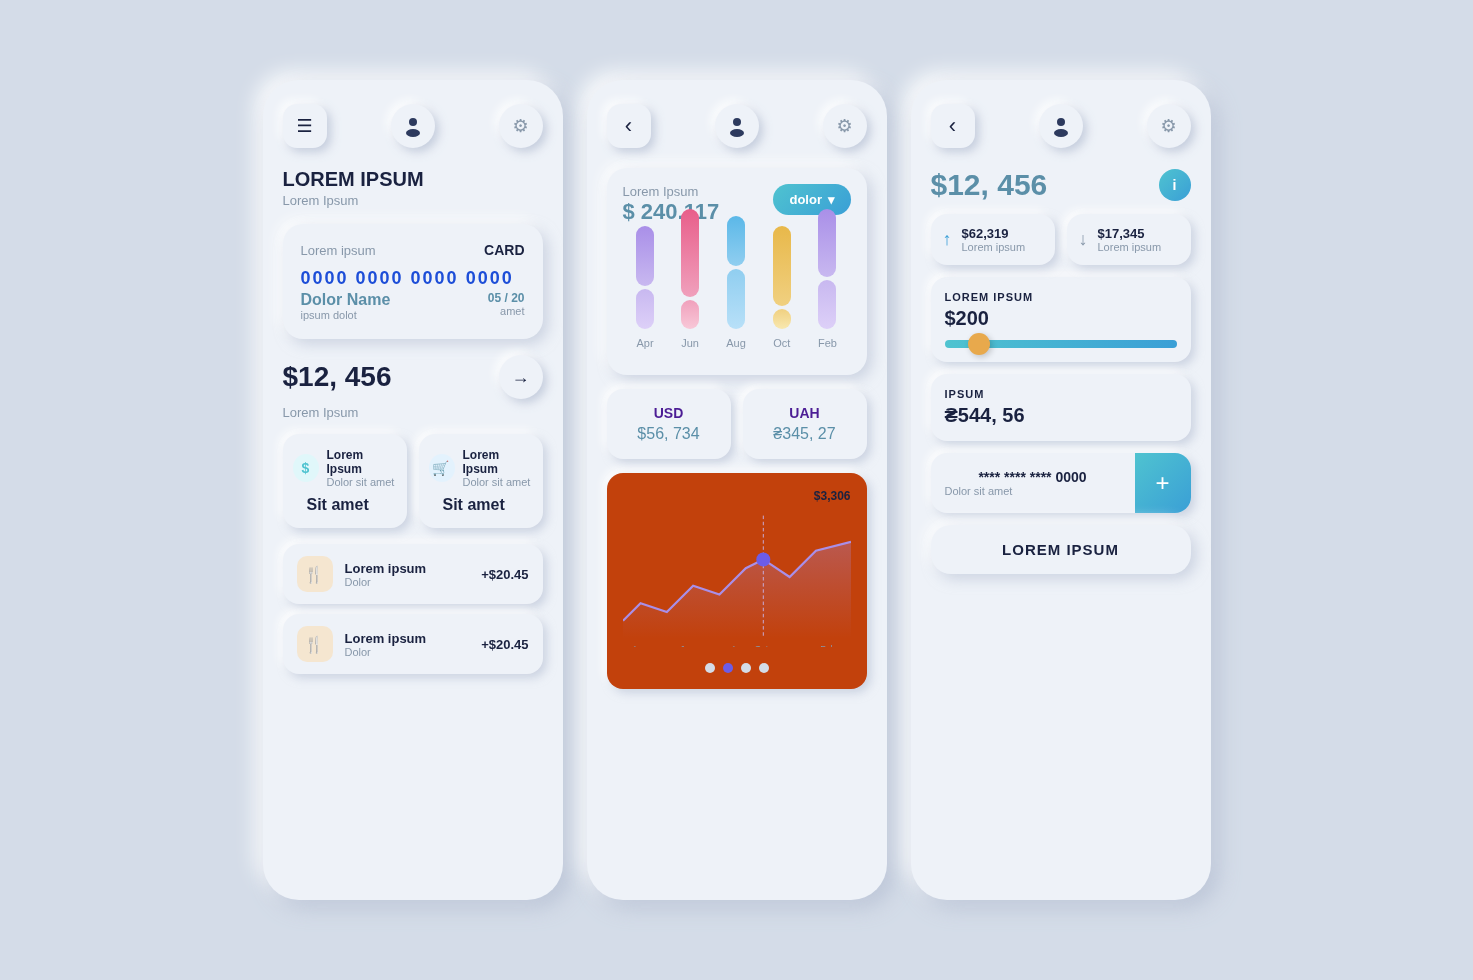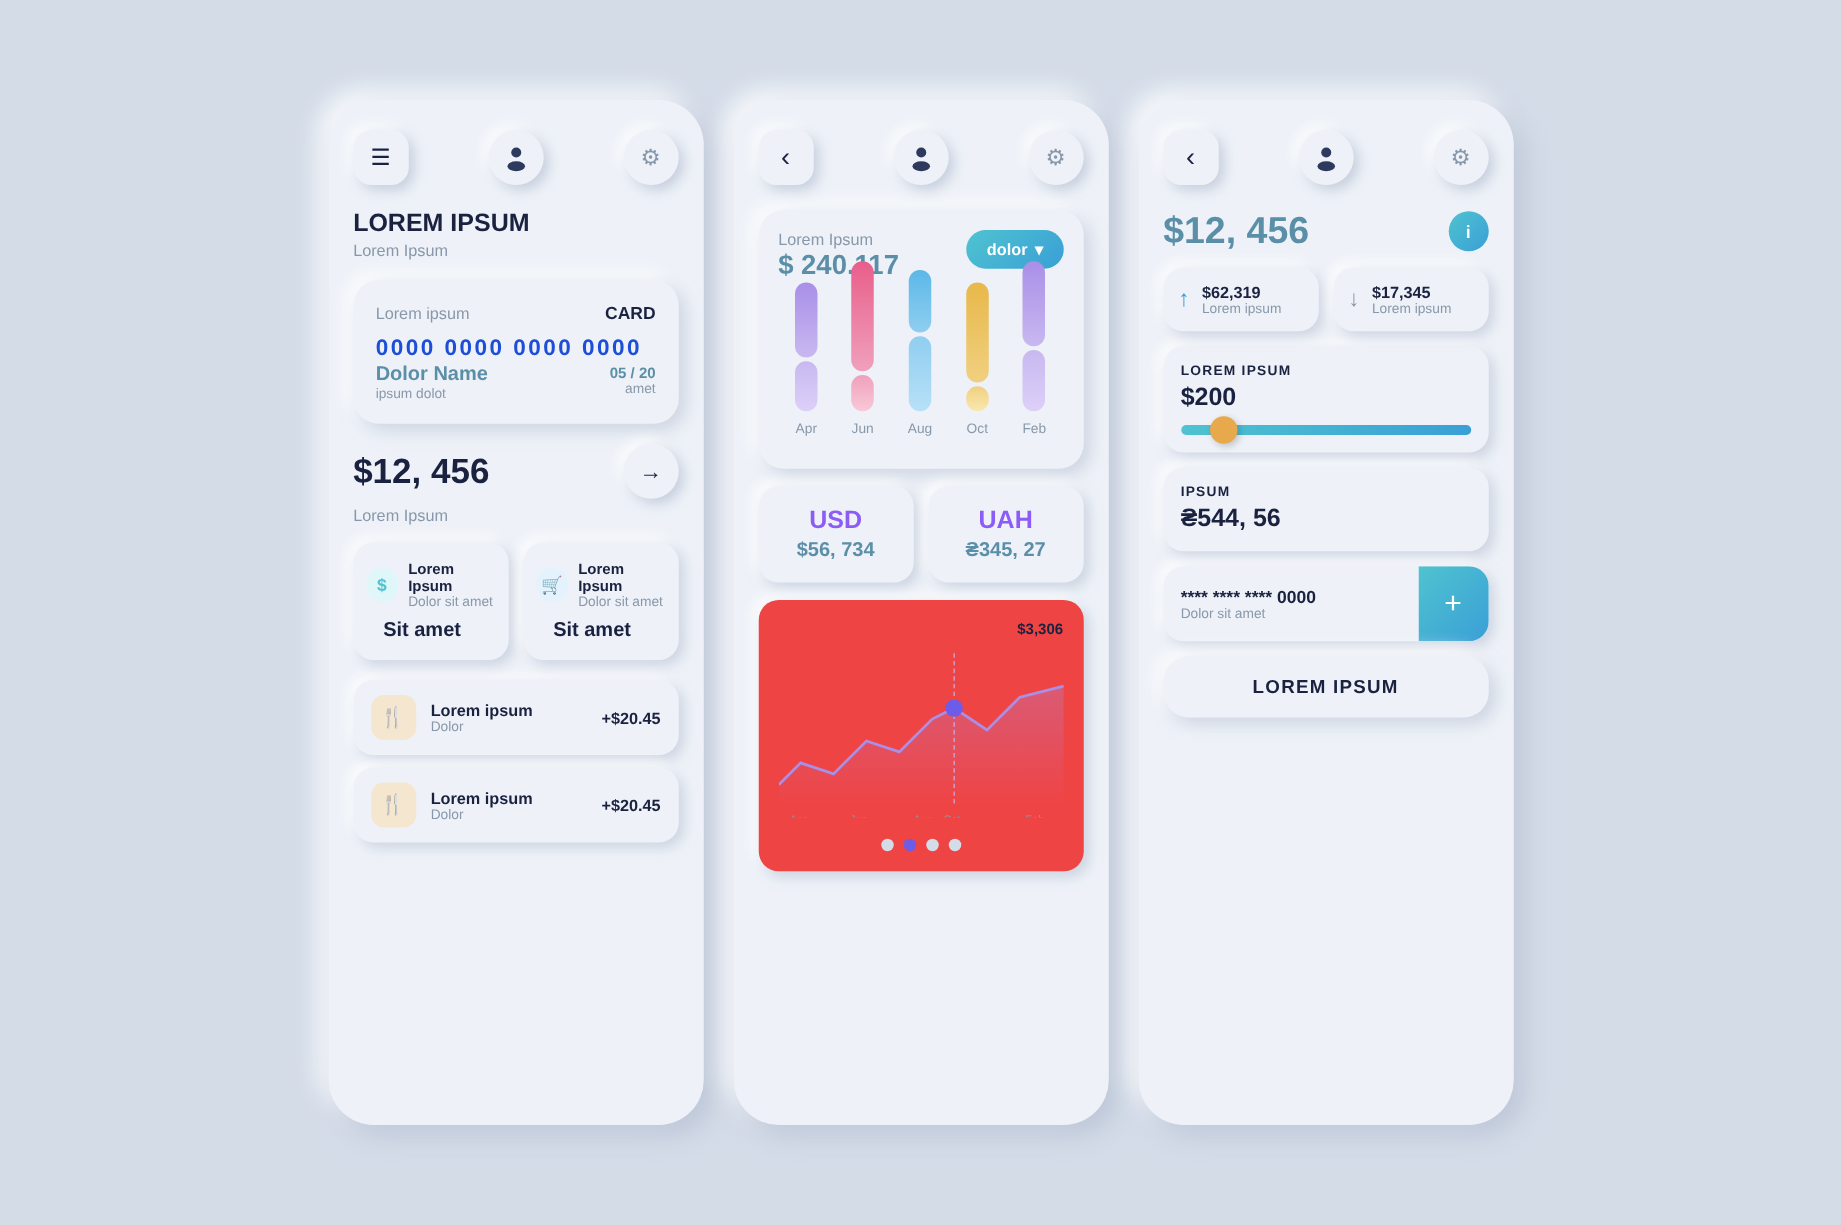--- a/index.html
+++ b/index.html
@@ -130,24 +130,24 @@
     .bar-label { font-size: 11px; color: #8898aa; margin-top: 4px; }
     .currency-cards { display: flex; gap: 12px; margin: 14px 0; }
     .currency-card {
       flex: 1;
       background: #eef2f8;
       border-radius: 16px;
       box-shadow: 4px 4px 10px rgba(180,190,210,0.6), -4px -4px 10px rgba(255,255,255,0.9);
       padding: 16px;
       text-align: center;
     }
-    .curr-label { font-size: 20px; font-weight: 700; color: #8b5cf6; }
-    .curr-amount { font-size: 16px; font-weight: 700; color: #5b8fa8; margin-top: 4px; }
+    .curr-label { font-size: 14px; font-weight: 700; color: #4c1d95; }
+    .curr-amount { font-size: 16px; font-weight: 400; color: #5b8fa8; margin-top: 4px; }
     .line-chart-container {
-      background: #ef4444;
+      background: #c2410c;
       border-radius: 16px;
       box-shadow: 4px 4px 10px rgba(180,190,210,0.6), -4px -4px 10px rgba(255,255,255,0.9);
       padding: 16px;
       position: relative;
     }
     .line-chart-label { font-size: 12px; color: #1a2240; font-weight: 700; text-align: right; margin-bottom: 4px; }
     .dots-nav { display: flex; gap: 8px; justify-content: center; margin-top: 12px; }
     .dot { width: 10px; height: 10px; border-radius: 50%; background: #d4dce8; cursor: pointer; }
     .dot.active { background: #6c5ce7; }
     
@@ -200,21 +200,21 @@
     .card-add-row {
       display: flex;
       align-items: center;
       background: #eef2f8;
       border-radius: 16px;
       box-shadow: 4px 4px 10px rgba(180,190,210,0.6), -4px -4px 10px rgba(255,255,255,0.9);
       overflow: hidden;
       margin-bottom: 12px;
     }
     .card-add-info { flex: 1; padding: 14px; }
-    .card-add-number { font-size: 14px; font-weight: 700; color: #1a2240; }
+    .card-add-number { font-size: 14px; font-weight: 700; color: #1a2240; text-align: center; }
     .card-add-sub { font-size: 11px; color: #8898aa; }
     .card-add-btn {
       width: 56px; height: 100%;
       background: linear-gradient(135deg, #4fc3d0, #3a9fd6);
       display: flex; align-items: center; justify-content: center;
       font-size: 24px; color: white; font-weight: 300;
       cursor: pointer;
       align-self: stretch;
       min-height: 60px;
     }

